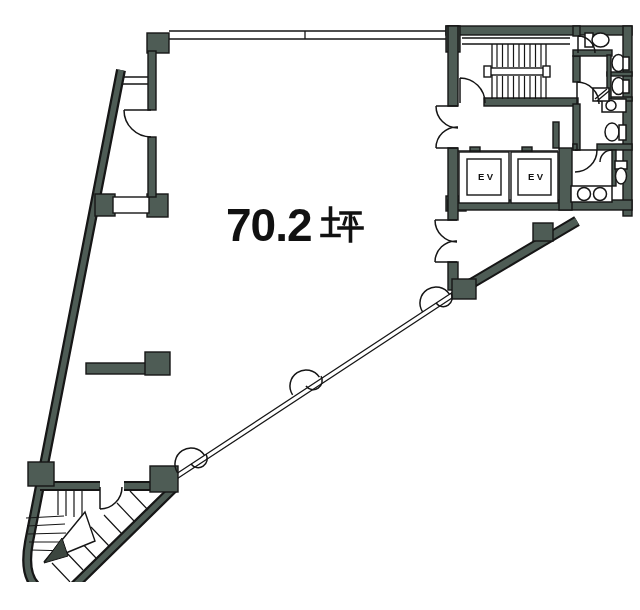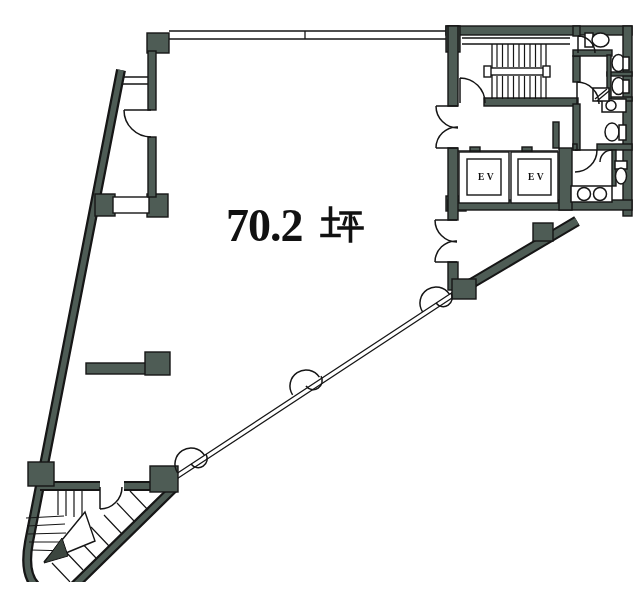--- a/index.html
+++ b/index.html
@@ -6,21 +6,21 @@
     --wall:#4e5c55;
     --line:#161616;
     --bg:#ffffff;
     --txt:#111111;
   }
   html,body{margin:0;padding:0;background:var(--bg);}
   .canvas{
     position:relative;
     width:640px;height:582px;
     background:var(--bg);
-    font-family:Liberation Serif, serif;
+    font-family:Liberation Sans, sans-serif;
     overflow:hidden;
   }
   svg{position:absolute;left:0;top:0;}
   .wfill{fill:var(--wall);stroke:var(--line);stroke-width:1.4;}
   .wwhite{fill:#ffffff;stroke:var(--line);stroke-width:1.4;}
   .thin{stroke:var(--line);stroke-width:1.3;fill:none;}
   .arc{stroke:var(--line);stroke-width:1.5;fill:none;}
   .under{stroke:var(--line);fill:none;stroke-linecap:butt;stroke-linejoin:miter;}
   .over{stroke:var(--wall);fill:none;stroke-linecap:butt;stroke-linejoin:miter;}
   .fix{fill:#ffffff;stroke:var(--line);stroke-width:1.5;}

